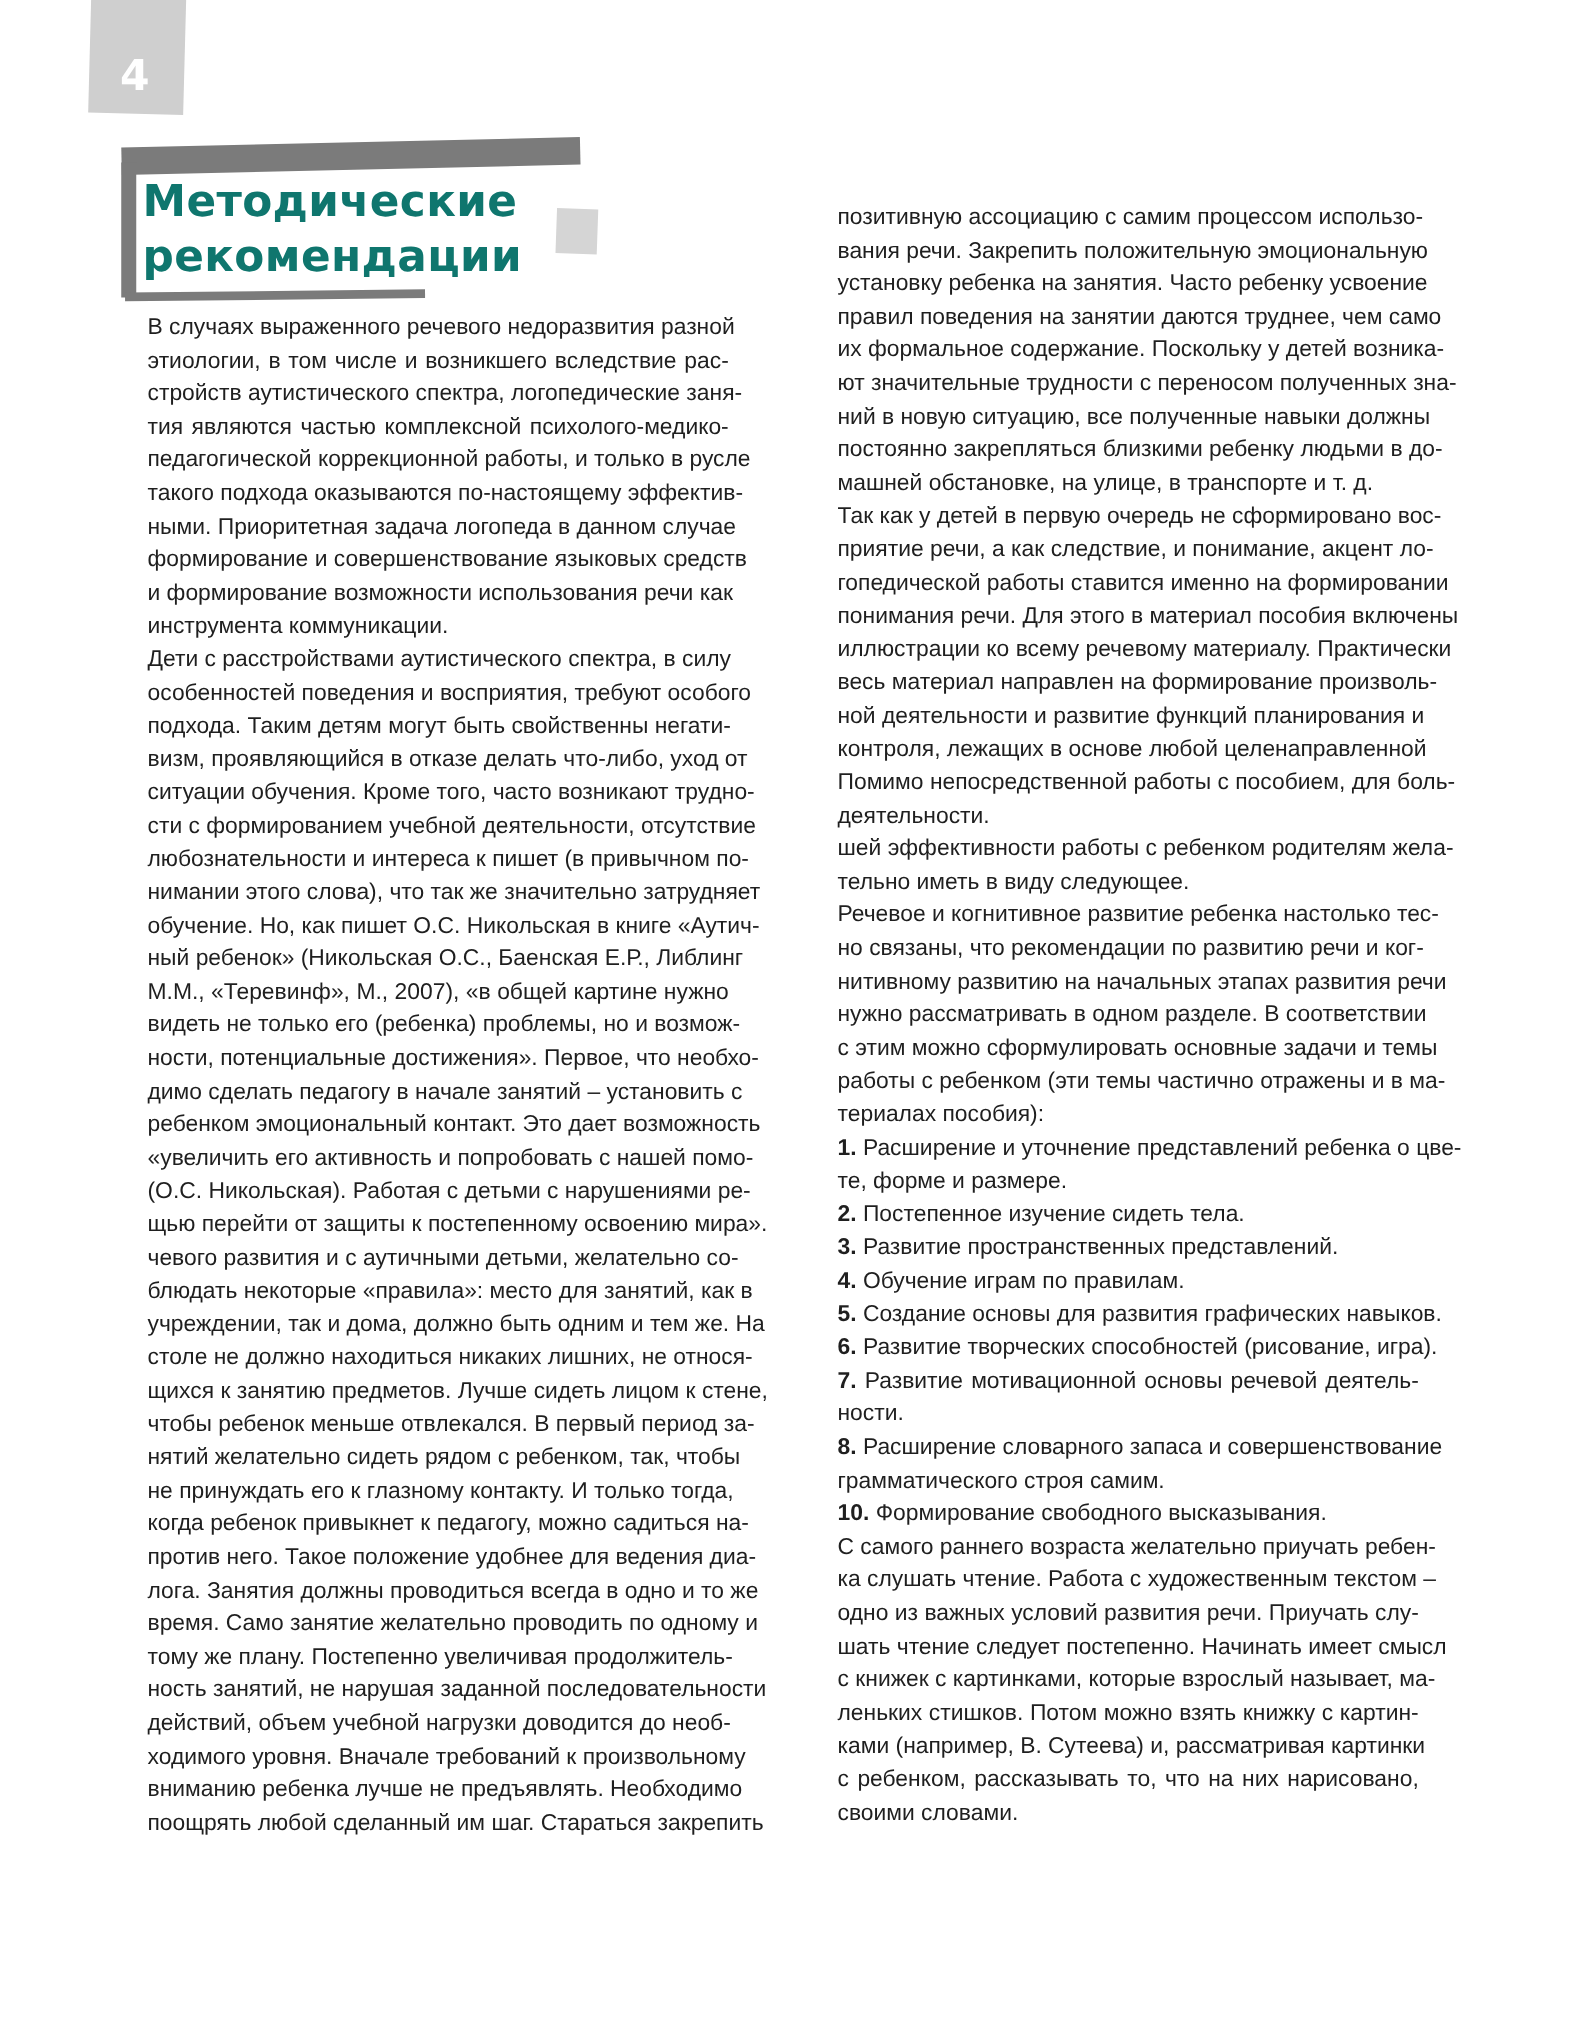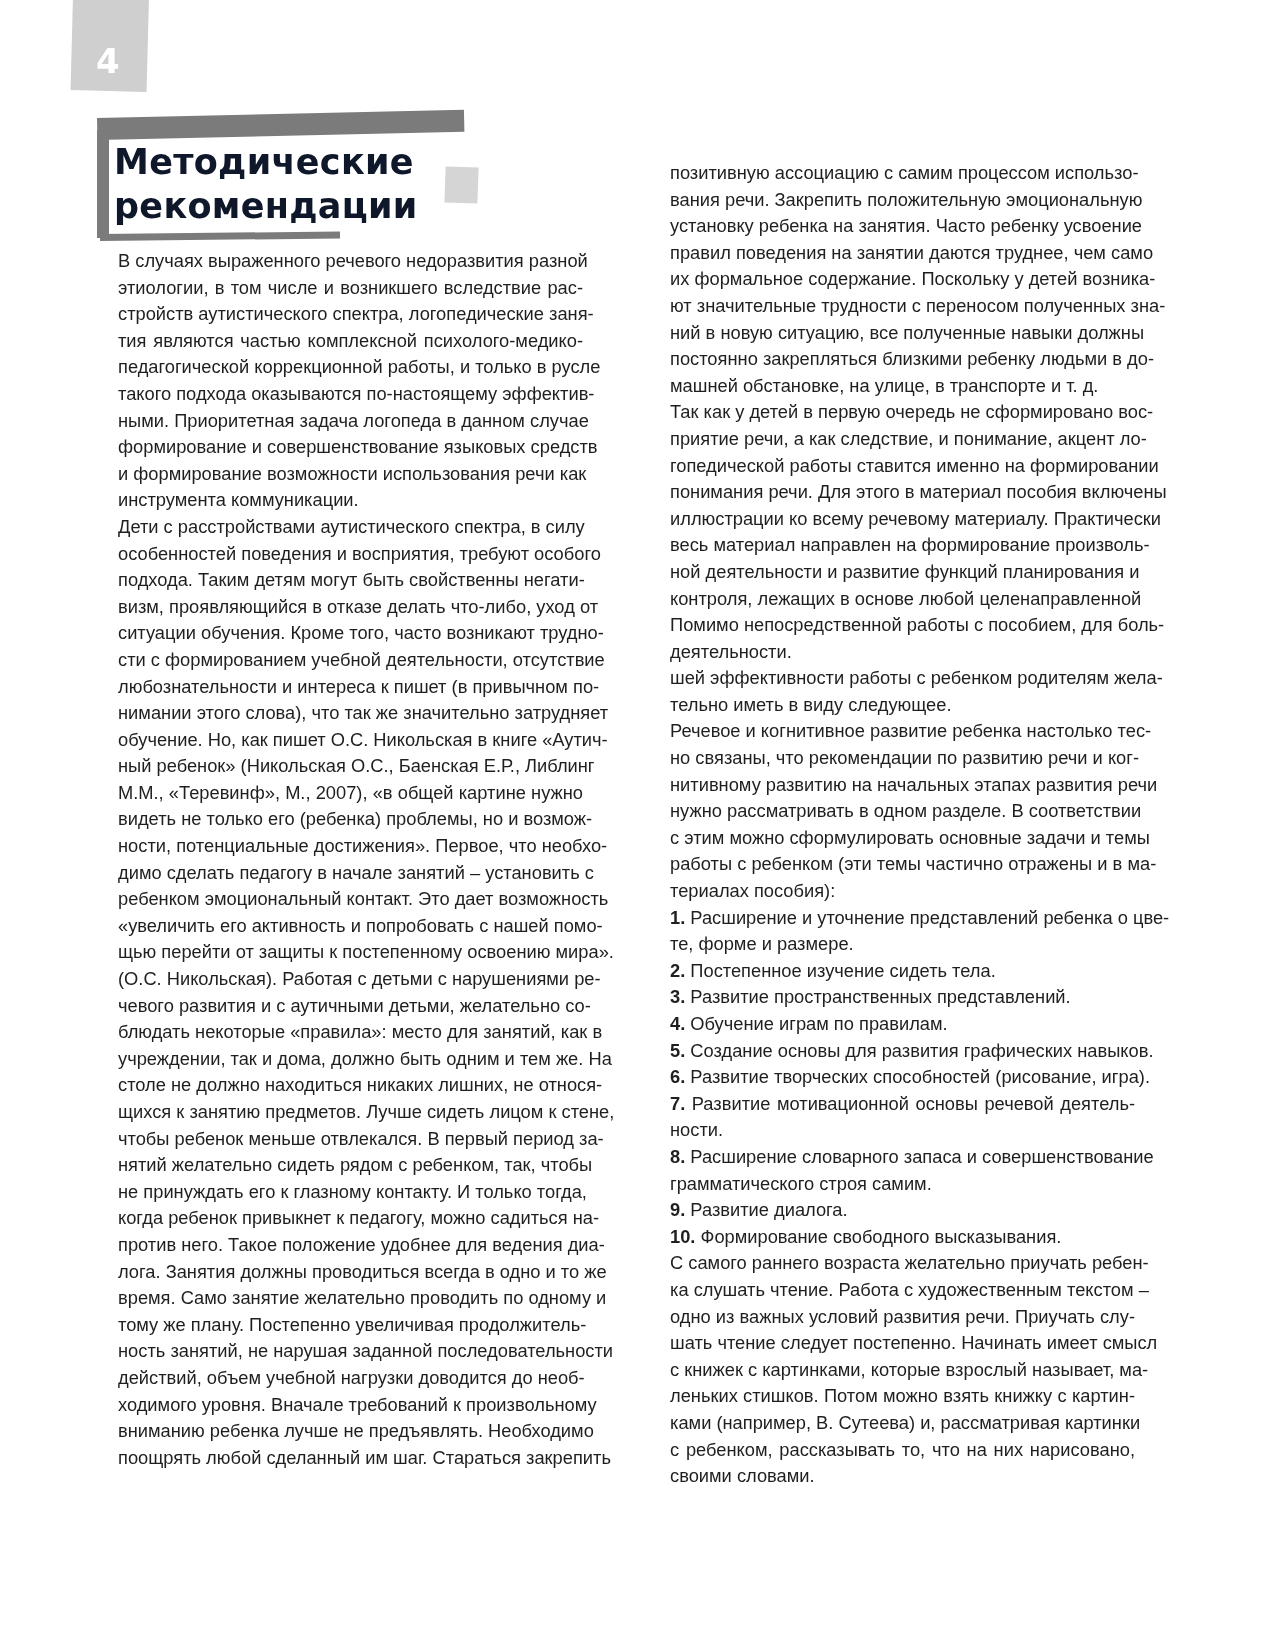--- a/index.html
+++ b/index.html
@@ -11,21 +11,21 @@
               color: #ffffff; font-family: "DejaVu Sans", sans-serif; line-height: 1; }
   .title-bar-top { position: absolute; left: 97px; top: 118px; width: 367px; height: 22px;
                    background: #7b7b7b; transform: rotate(-1.3deg); transform-origin: left top; }
   .title-bar-left { position: absolute; left: 97px; top: 130px; width: 12px; height: 108px;
                     background: #7b7b7b; }
   .title-bar-bottom { position: absolute; left: 100px; top: 234px; width: 240px; height: 7px;
                       background: #7b7b7b; transform: rotate(-0.6deg); transform-origin: left top; }
   .title-square { position: absolute; left: 445px; top: 167px; width: 33px; height: 36px;
                   background: #d5d5d5; transform: rotate(2deg); }
   .title { position: absolute; left: 114px; top: 140px; margin: 0; font-family: "DejaVu Sans", sans-serif;
-           font-weight: bold; font-size: 35px; line-height: 44px; color: #0f172a; letter-spacing: 0.3px; }
+           font-weight: bold; font-size: 35px; line-height: 44px; color: #0f766e; letter-spacing: 0.3px; }
   .title span { display: block; }
   .col { position: absolute; top: 0; width: 465px; font-size: 18.3px; line-height: 26.6px; }
   .col-left { left: 118px; top: 248px; }
   .col-right { left: 646px; top: 160px; margin-left: 24px; }
   .line { display: block; white-space: nowrap; text-align: justify; text-align-last: justify; height: 26.6px; }
   .line.last { text-align-last: left; }
   .num { font-weight: bold; }
 </style>
 </head>
 <body>
@@ -63,22 +63,22 @@
     <span class="line"><span>любознательности и интереса к пишет (в привычном по-</span></span>
     <span class="line"><span>нимании этого слова), что так же значительно затрудняет</span></span>
     <span class="line"><span>обучение. Но, как пишет О.С. Никольская в книге «Аутич-</span></span>
     <span class="line"><span>ный ребенок» (Никольская О.С., Баенская Е.Р., Либлинг</span></span>
     <span class="line"><span>М.М., «Теревинф», М., 2007), «в общей картине нужно</span></span>
     <span class="line"><span>видеть не только его (ребенка) проблемы, но и возмож-</span></span>
     <span class="line"><span>ности, потенциальные достижения». Первое, что необхо-</span></span>
     <span class="line"><span>димо сделать педагогу в начале занятий – установить с</span></span>
     <span class="line"><span>ребенком эмоциональный контакт. Это дает возможность</span></span>
     <span class="line"><span>«увеличить его активность и попробовать с нашей помо-</span></span>
+    <span class="line"><span>(О.С. Никольская). Работая с детьми с нарушениями ре-</span></span>
     <span class="line"><span>щью перейти от защиты к постепенному освоению мира».</span></span>
-    <span class="line"><span>(О.С. Никольская). Работая с детьми с нарушениями ре-</span></span>
     <span class="line"><span>чевого развития и с аутичными детьми, желательно со-</span></span>
     <span class="line"><span>блюдать некоторые «правила»: место для занятий, как в</span></span>
     <span class="line"><span>учреждении, так и дома, должно быть одним и тем же. На</span></span>
     <span class="line"><span>столе не должно находиться никаких лишних, не относя-</span></span>
     <span class="line"><span>щихся к занятию предметов. Лучше сидеть лицом к стене,</span></span>
     <span class="line"><span>чтобы ребенок меньше отвлекался. В первый период за-</span></span>
     <span class="line"><span>нятий желательно сидеть рядом с ребенком, так, чтобы</span></span>
     <span class="line"><span>не принуждать его к глазному контакту. И только тогда,</span></span>
     <span class="line"><span>когда ребенок привыкнет к педагогу, можно садиться на-</span></span>
     <span class="line"><span>против него. Такое положение удобнее для ведения диа-</span></span>
@@ -124,21 +124,20 @@
     <span class="line last"><span>те, форме и размере.</span></span>
     <span class="line last"><span class="num">2.</span><span> Постепенное изучение сидеть тела.</span></span>
     <span class="line last"><span class="num">3.</span><span> Развитие пространственных представлений.</span></span>
     <span class="line last"><span class="num">4.</span><span> Обучение играм по правилам.</span></span>
     <span class="line last"><span class="num">5.</span><span> Создание основы для развития графических навыков.</span></span>
     <span class="line last"><span class="num">6.</span><span> Развитие творческих способностей (рисование, игра).</span></span>
     <span class="line"><span class="num">7.</span><span> Развитие мотивационной основы речевой деятель-</span></span>
     <span class="line last"><span>ности.</span></span>
     <span class="line"><span class="num">8.</span><span> Расширение словарного запаса и совершенствование</span></span>
     <span class="line last"><span>грамматического строя самим.</span></span>
-    <span class="line last"><span class="num">9.</span><span> Развитие диалога.</span></span>
     <span class="line last"><span class="num">10.</span><span> Формирование свободного высказывания.</span></span>
     <span class="line"><span>С самого раннего возраста желательно приучать ребен-</span></span>
     <span class="line"><span>ка слушать чтение. Работа с художественным текстом –</span></span>
     <span class="line"><span>одно из важных условий развития речи. Приучать слу-</span></span>
     <span class="line"><span>шать чтение следует постепенно. Начинать имеет смысл</span></span>
     <span class="line"><span>с книжек с картинками, которые взрослый называет, ма-</span></span>
     <span class="line"><span>леньких стишков. Потом можно взять книжку с картин-</span></span>
     <span class="line"><span>ками (например, В. Сутеева) и, рассматривая картинки</span></span>
     <span class="line"><span>с ребенком, рассказывать то, что на них нарисовано,</span></span>
     <span class="line last"><span>своими словами.</span></span>

